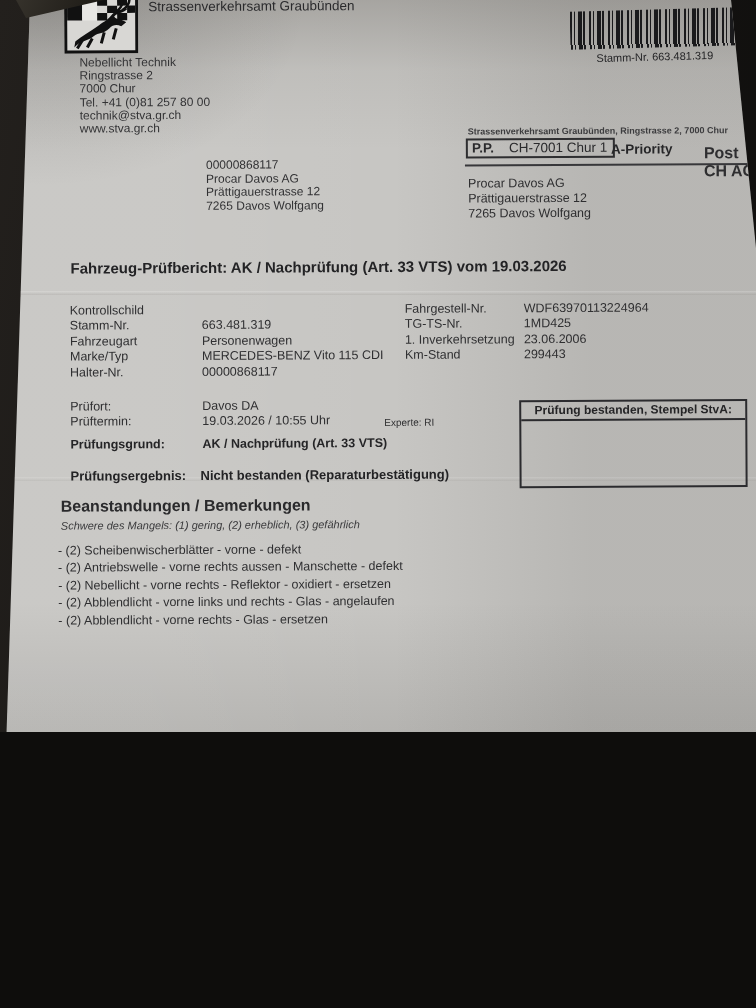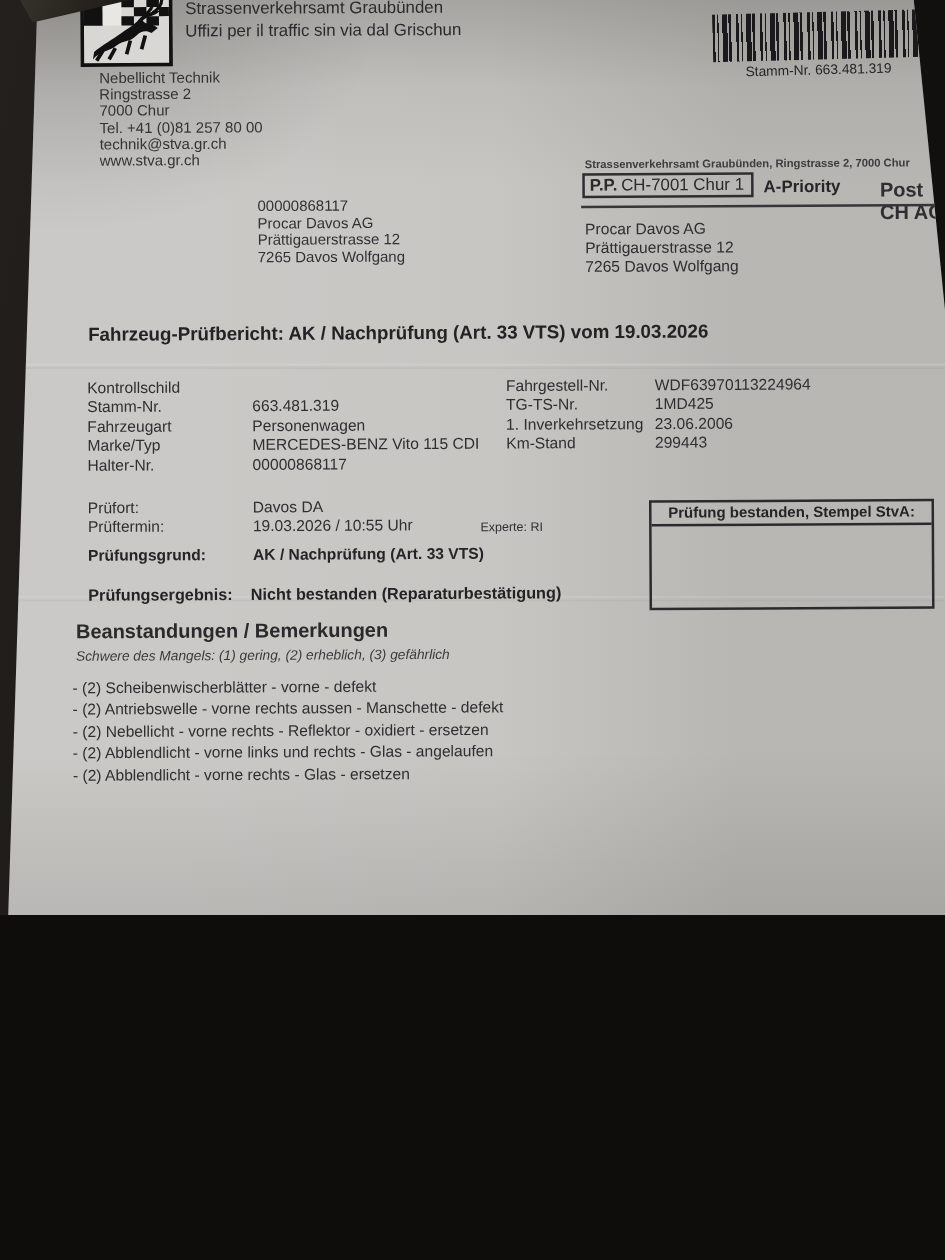--- a/index.html
+++ b/index.html
@@ -32,21 +32,21 @@
   .bars{position:absolute;left:12px;top:7px;width:168px;height:38px;
         background:repeating-linear-gradient(90deg,#1a1a1c 0 2px,rgba(0,0,0,0) 2px 4px,
         #1a1a1c 4px 5px,rgba(0,0,0,0) 5px 8px,#1a1a1c 8px 12px,rgba(0,0,0,0) 12px 13px,
         #1a1a1c 13px 15px,rgba(0,0,0,0) 15px 19px);}
   .btxt{position:absolute;left:0;top:48px;width:100%;text-align:center;font-size:11px;color:#242426;}
 
   
   .sender-line{position:absolute;left:469px;top:127px;font-size:9px;font-weight:bold;color:#3c3c3e;}
   .ppbox{position:absolute;left:467px;top:139px;border:2px solid #2e2e30;padding:0 6px 1px 4px;
          font-size:13.5px;color:#2a2a2c;}
-  .ppbox b{margin-right:3px;}
+  .ppbox b{margin-right:15px;}
   .apriority{position:absolute;left:612px;top:143px;font-size:13.5px;font-weight:bold;color:#262628;}
   .postchag{position:absolute;left:705px;top:146px;font-size:16px;font-weight:bold;color:#2e2e30;}
   .mailrule{position:absolute;left:466px;top:165px;right:-6px;height:2px;background:#37373a;}
   .recip-l{position:absolute;left:207px;top:158px;font-size:12px;line-height:13.6px;color:#313133;}
   .recip-r{position:absolute;left:469px;top:177px;font-size:12.5px;line-height:15px;color:#2e2e30;}
 
   
   .title{position:absolute;left:71px;top:258px;font-size:15px;font-weight:bold;color:#232325;}
   .fields{position:absolute;left:70px;top:302px;right:30px;font-size:12.5px;}
   .frow{display:flex;height:15.4px;}
@@ -96,21 +96,20 @@
             <rect x="33" y="17.6" width="10" height="7.4"></rect>
               <rect x="53" y="17.6" width="10" height="7.4"></rect>
           </g>
           <path d="M10 52 C16 45 23 46 29 41 C35 36 39 39 45 33 C49 29 53 29 57 31 L62 27 C58 23 52 25 50 21 C54 17 60 18 64 13 C57 14 51 15 47 20 C43 25 38 27 33 31 C26 36 17 41 11 46 Z" fill="#111"></path>
           <path d="M18 45 L13 53 M28 43 L23 52 M40 37 L37 48 M52 33 L49 44" stroke="#111" stroke-width="3" fill="none"></path>
           <path d="M58 15 C64 11 66 6 65 2 M51 17 C57 13 59 8 58 4" stroke="#111" stroke-width="2.5" fill="none"></path>
         </svg>
       </div>
       <div class="office">
         <div>Strassenverkehrsamt Graubünden</div>
-        <div>Uffizi per il traffic sin via dal Grischun</div>
       </div>
       <div class="addr">
         <div>Nebellicht Technik</div>
         <div>Ringstrasse 2</div>
         <div>7000 Chur</div>
         <div>Tel. +41 (0)81 257 80 00</div>
         <div>technik@stva.gr.ch</div>
         <div>www.stva.gr.ch</div>
       </div>
 

